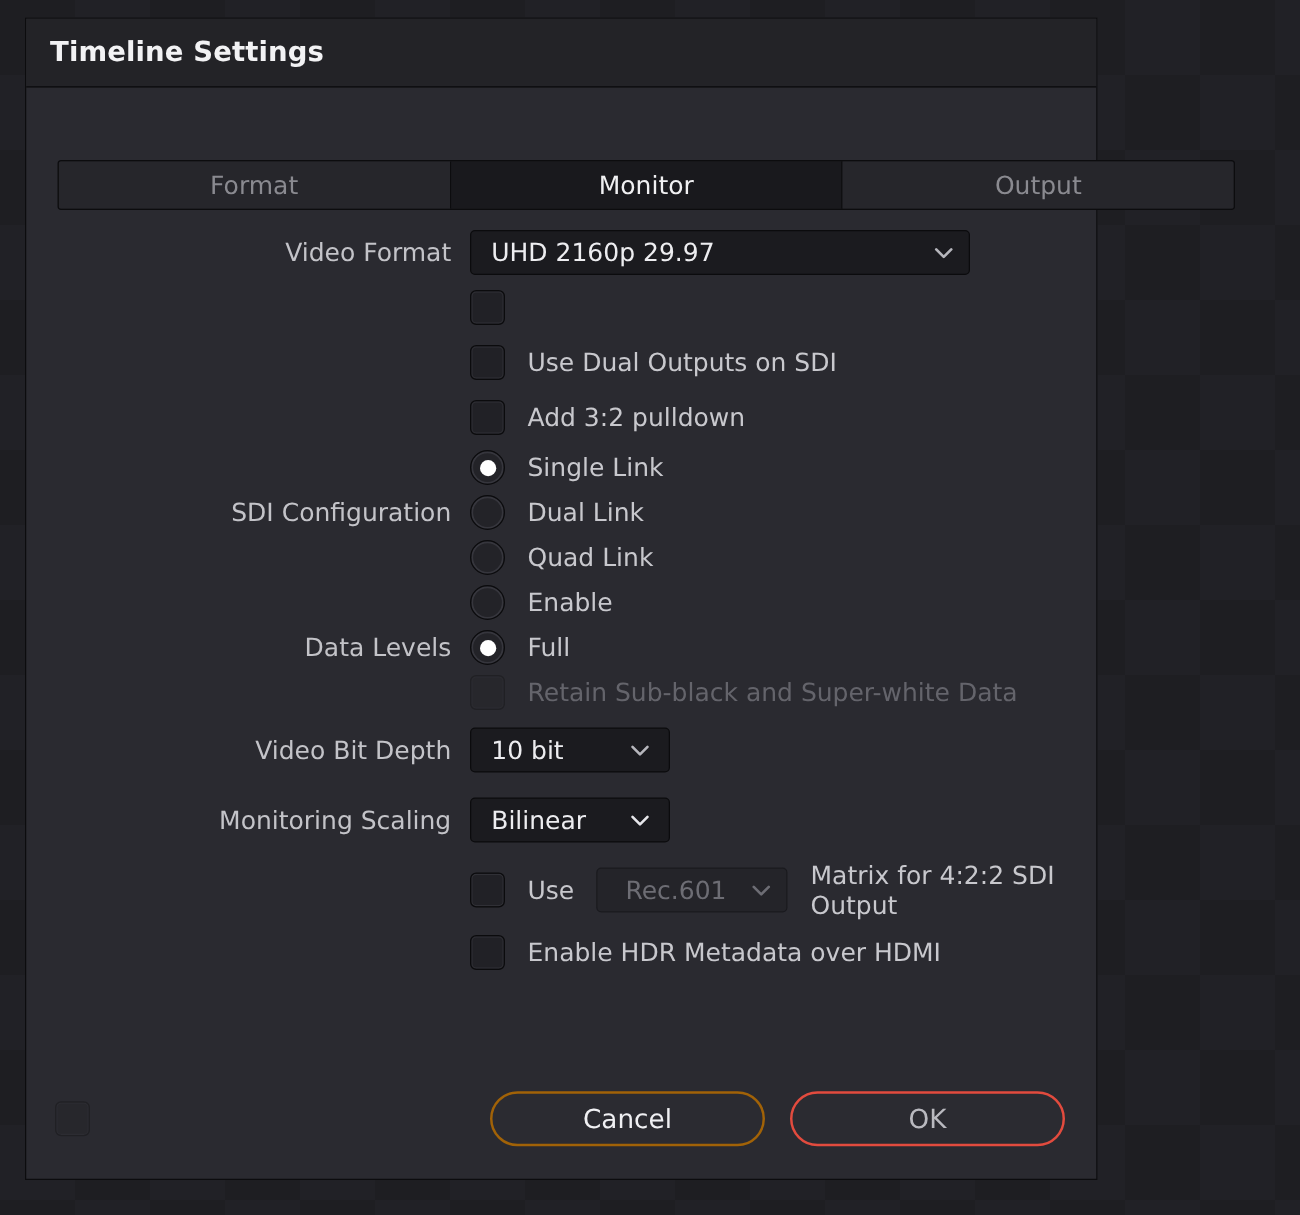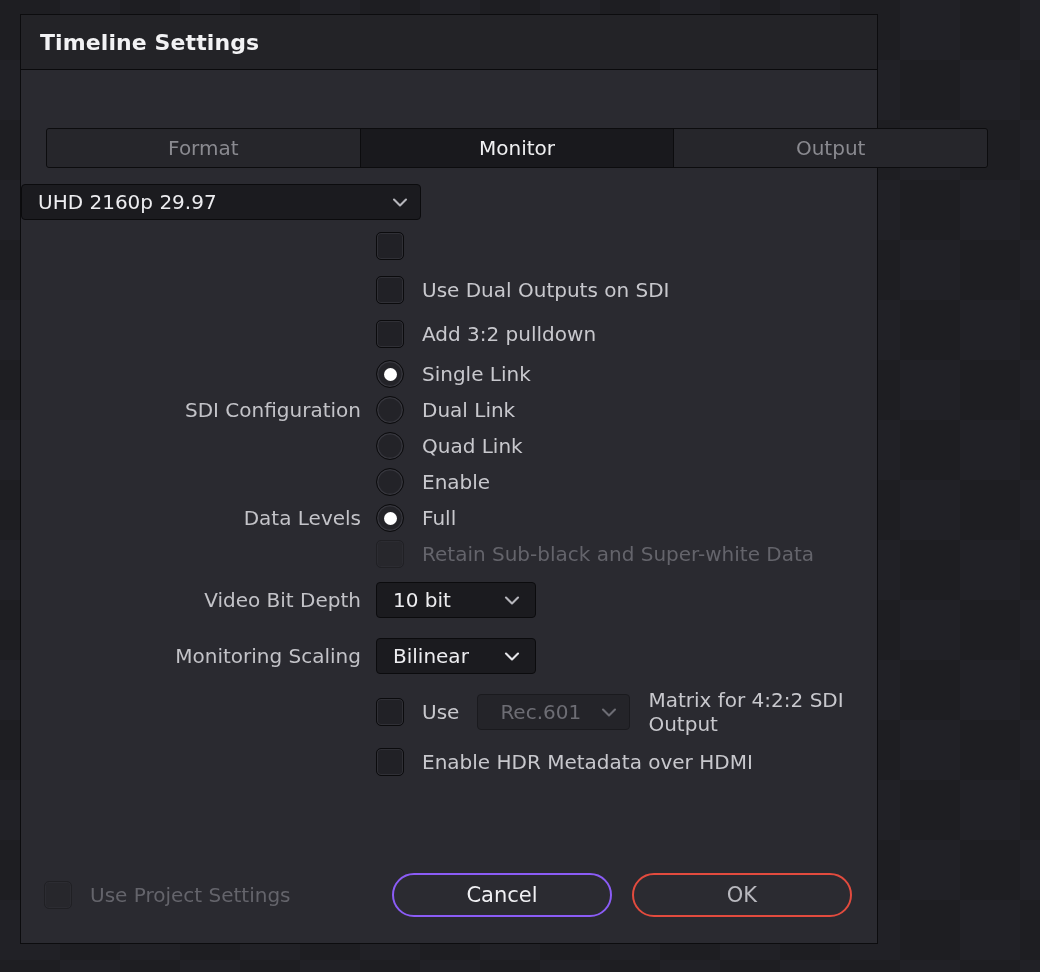--- a/index.html
+++ b/index.html
@@ -239,21 +239,21 @@
     display: flex;
     align-items: center;
     justify-content: center;
     font-size: 21px;
     cursor: pointer;
     box-sizing: border-box;
     background: #2b2b31;
   }
   .btn.cancel {
     width: 220px;
-    border: 2px solid #8b5cf6;
+    border: 2px solid #a16207;
     color: #f0f0f3;
     margin-right: 20px;
   }
   .btn.ok {
     width: 220px;
     border: 2px solid #e24b3e;
     color: #b9b9bf;
   }
 </style>
 </head>
@@ -275,20 +275,21 @@
         <span>Monitor</span>
       </div>
       <div class="tab">
         <span>Output</span>
       </div>
     </div>
 
     <div class="rows">
 
       <div class="row">
+        <div class="label">Video Format</div>
         <div class="ctrl">
           <div class="dropdown wide">
             <span>UHD 2160p 29.97</span>
             <span class="chev">
               <svg width="18" height="18" viewBox="0 0 18 18">
                   <path d="M3 6.5 L9 12.5 L15 6.5" fill="none" stroke="#b6b6bc" stroke-width="2.1" stroke-linecap="round" stroke-linejoin="round"></path>
                 </svg>
             </span>
           </div>
         </div>
@@ -391,21 +392,20 @@
       <div class="cb-row">
         <div class="checkbox"></div>
         <span class="cb-label">Enable HDR Metadata over HDMI</span>
       </div>
 
     </div>
 
     <div class="footer">
       <div class="left">
         <div class="checkbox disabled"></div>
-        <span class="cb-label disabled">Use Project Settings</span>
       </div>
       <div class="btn cancel">
         <span>Cancel</span>
       </div>
       <div class="btn ok">
         <span>OK</span>
       </div>
     </div>
 
   </div>

